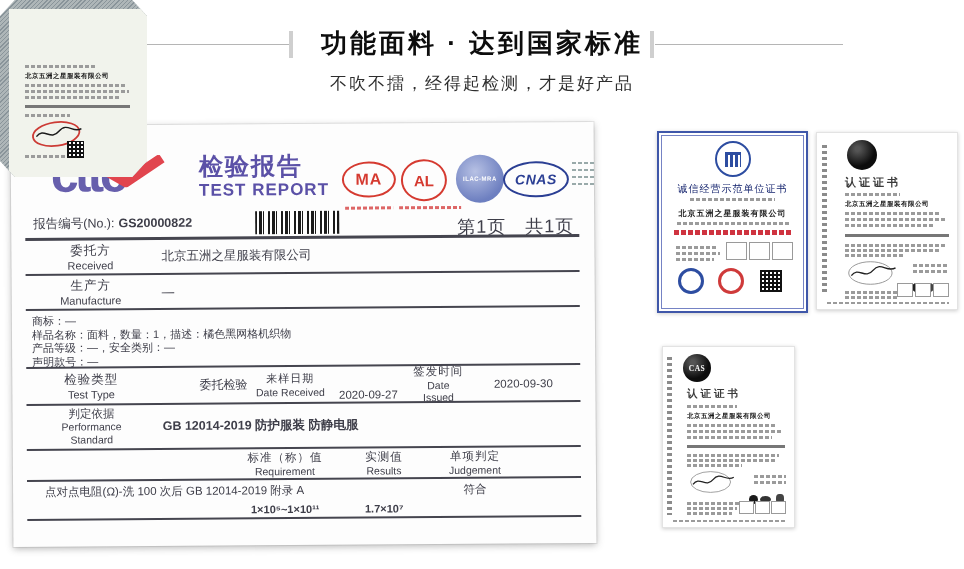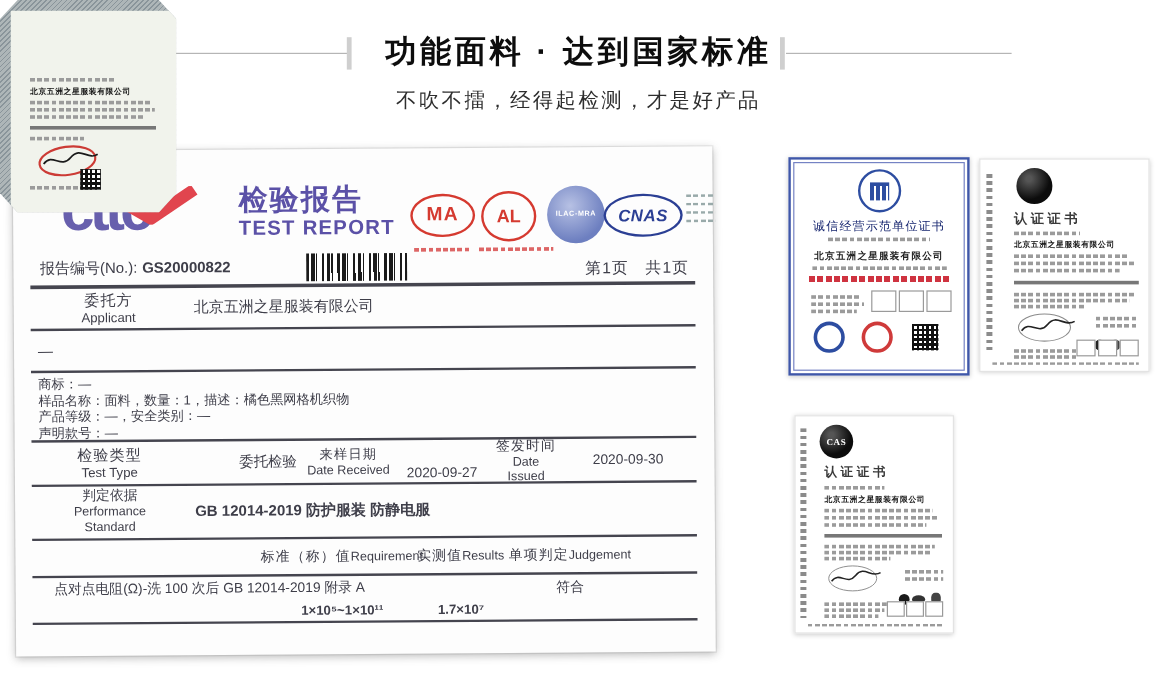--- a/index.html
+++ b/index.html
@@ -35,32 +35,32 @@
     color:#fff; font-size:6px; letter-spacing:.5px; }
   .mark-cnas { left:492px; top:39px; width:66px; height:36px; border:2.5px solid #2b3f94; border-radius:50%;
     color:#2b3f94; font-size:14px; font-style:italic; letter-spacing:.5px; }
   .redbar { position:absolute; height:3px; background:repeating-linear-gradient(90deg,#d66 0 4px,transparent 4px 6px); }
   .graybar { position:absolute; height:2px; background:repeating-linear-gradient(90deg,#9aa 0 4px,transparent 4px 6px); }
 
   .rpt-no { position:absolute; left:22px; top:90px; font-size:12.5px; color:#3e3e49; }
   .rpt-no b { font-weight:bold; margin-left:4px; }
   .barcode { position:absolute; left:244px; top:87px; width:84px; height:23px;
     background:repeating-linear-gradient(90deg,#1b1b1b 0 2px,#fff 2px 4px,#1b1b1b 4px 7px,#fff 7px 8px,#1b1b1b 8px 9px,#fff 9px 13px); }
-  .page-info { position:absolute; right:20px; top:92px; font-size:13px; color:#3e3e49; letter-spacing:1px; }
+  .page-info { position:absolute; right:20px; top:92px; font-size:18px; color:#3e3e49; letter-spacing:1px; }
 
   .rtable { position:absolute; left:14px; top:112px; width:554px; border-top:3px solid #45454f; }
   .trow { position:relative; display:flex; border-bottom:2px solid #45454f; }
   .tlabel { width:130px; display:flex; flex-direction:column; align-items:center; justify-content:center; text-align:center; }
   .lbl-cn { font-size:12.5px; letter-spacing:1px; }
   .lbl-en { font-size:11px; }
   .tvalue { flex:1; display:flex; align-items:center; font-size:12.5px; padding-left:6px; }
   .small-lines { font-size:10.5px; line-height:13px; }
   .val-lines { font-size:11px; line-height:13.5px; }
   .cell-c { display:flex; flex-direction:column; align-items:center; justify-content:center; text-align:center; }
-  .abs-c { position:absolute; top:0; bottom:0; display:flex; flex-direction:row; align-items:center; justify-content:center; text-align:center; }
+  .abs-c { position:absolute; top:0; bottom:0; display:flex; flex-direction:column; align-items:center; justify-content:center; text-align:center; }
 
   
   .cert { position:absolute; background:#fff; box-shadow:0 1px 4px rgba(0,0,0,.2); }
   .txtbar { background:repeating-linear-gradient(90deg,#9b9b9b 0 4px,transparent 4px 6px); height:2.5px; position:absolute; }
   .boldbar { background:#777; height:2.5px; position:absolute; }
   .redtxt { background:repeating-linear-gradient(90deg,#cf3340 0 5px,transparent 5px 7px); height:5px; position:absolute; }
   .qr { background:repeating-linear-gradient(0deg,#111 0 2px,transparent 2px 4px),
                repeating-linear-gradient(90deg,#111 0 2px,#fff 2px 4px); position:absolute; }
   .obox { border:1px solid #9a9a9a; background:#fff; position:absolute; }
   .vstrip { position:absolute; width:5px; background:repeating-linear-gradient(180deg,#8b8b8b 0 3px,transparent 3px 6px); }
@@ -132,26 +132,30 @@
       <span>报告编号(No.):</span><b>GS20000822</b>
     </div>
     <div class="barcode"></div>
     <div class="page-info">第1页　共1页</div>
 
     <div class="rtable">
 
       <div class="trow" style="height:35px;">
         <div class="tlabel">
           <div class="lbl-cn">委托方</div>
-          <div class="lbl-en">Applicant</div>
+          <div class="lbl-en">Received</div>
         </div>
         <div class="tvalue">北京五洲之星服装有限公司</div>
       </div>
 
       <div class="trow" style="height:35px;">
+        <div class="tlabel">
+          <div class="lbl-cn">生产方</div>
+          <div class="lbl-en">Manufacture</div>
+        </div>
         <div class="tvalue">—</div>
       </div>
 
       <div class="trow" style="height:58px;">
         <div class="tvalue val-lines" style="display:block;padding-top:4px;">
           <div>商标：—</div>
           <div>样品名称：面料，数量：1，描述：橘色黑网格机织物</div>
           <div>产品等级：—，安全类别：—</div>
           <div>声明款号：—</div>
         </div>

